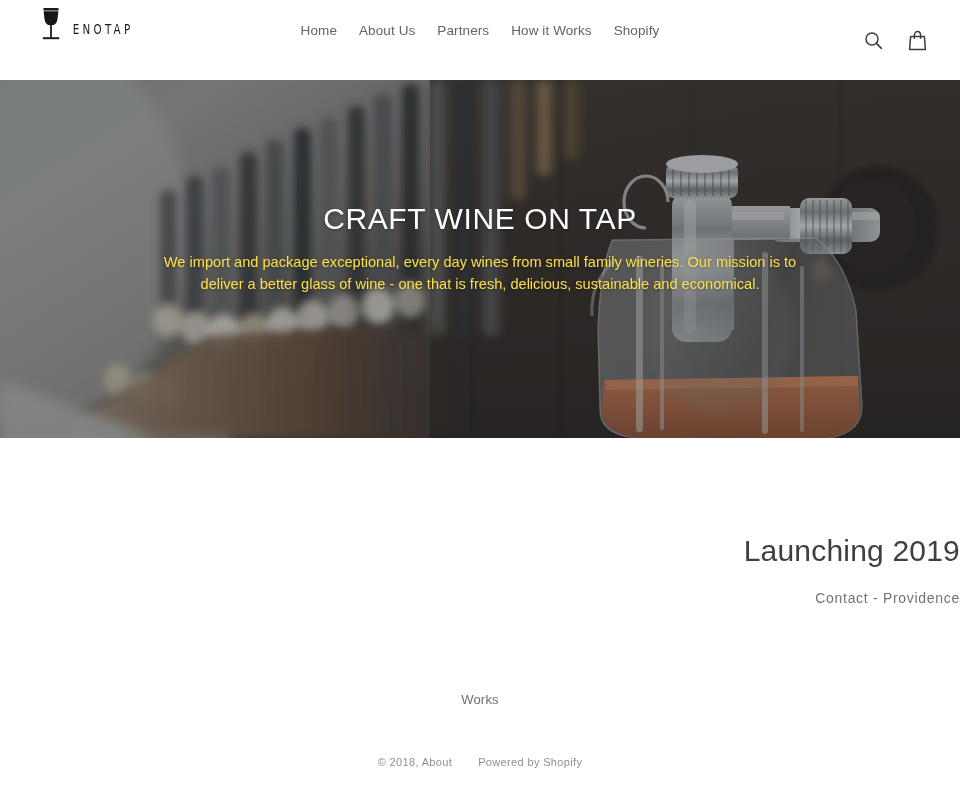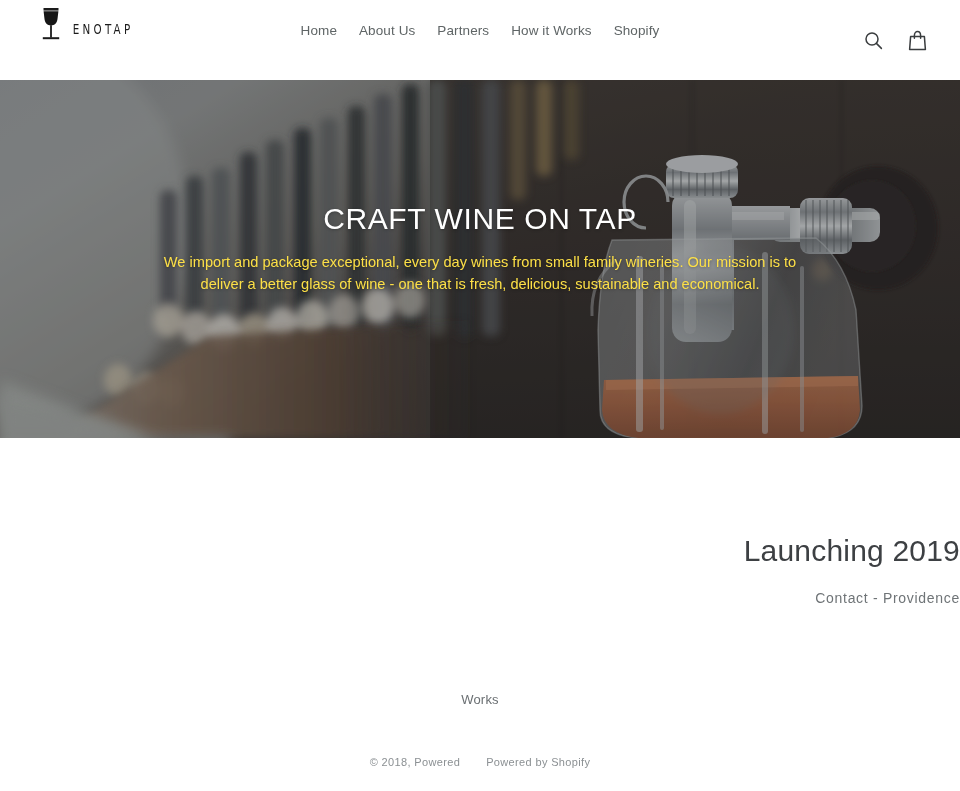--- a/index.html
+++ b/index.html
@@ -395,18 +395,18 @@
   </section>
 
   <main class="main">
     <h2 class="main-title">Launching 2019</h2>
     <p class="main-sub">Contact - Providence</p>
   </main>
 
   <footer class="footer">
     <a class="footer-link" href="#">Works</a>
     <div class="footer-bottom">
-      <span class="footer-copy">© 2018, Powered</span>
+      <span class="footer-copy">© 2018, About</span>
       <a class="footer-powered" href="#">Powered by Shopify</a>
     </div>
   </footer>
 
 </div>
 
 </body></html>

